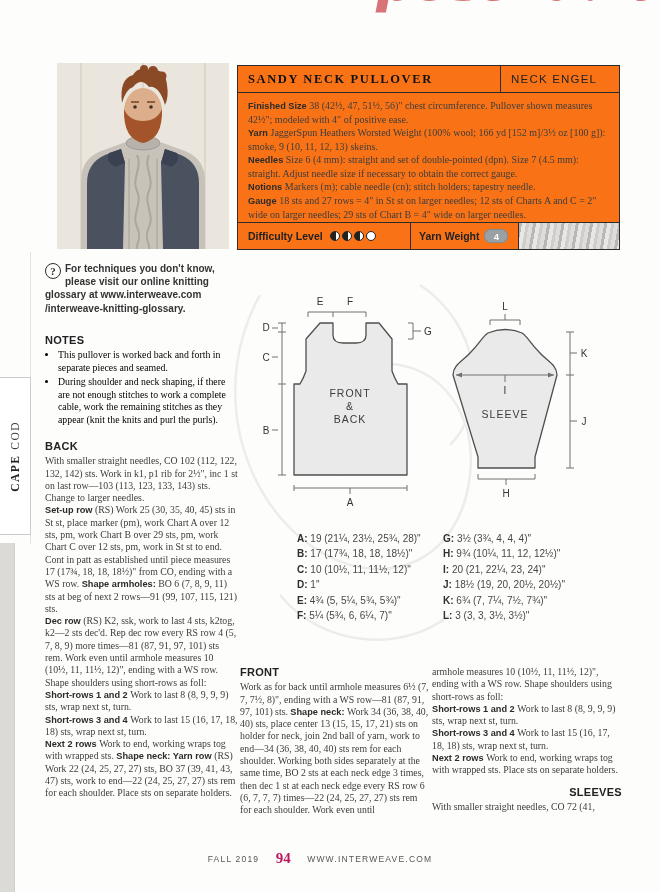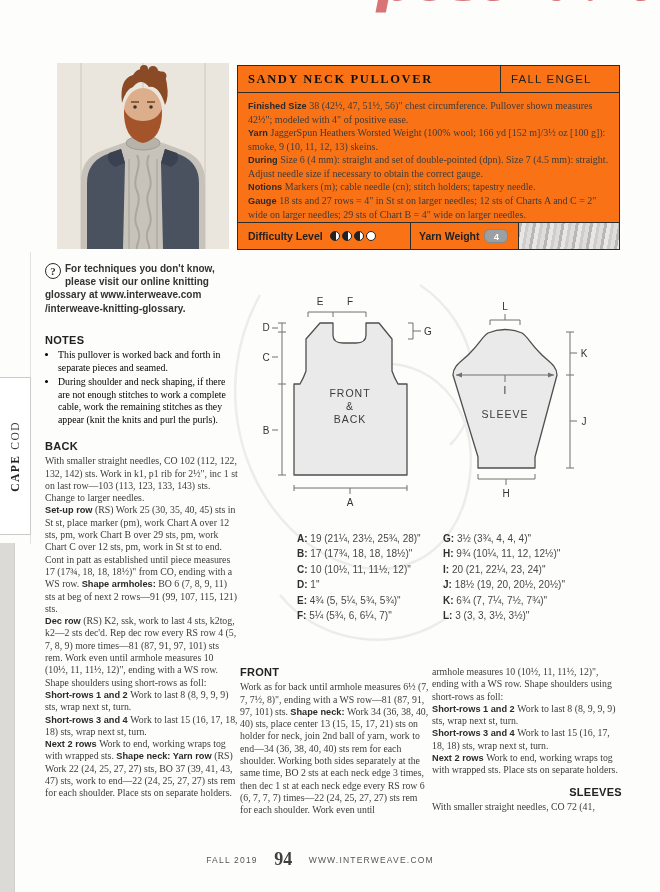--- a/index.html
+++ b/index.html
@@ -67,21 +67,21 @@
   .schem-label { font-family:"Liberation Sans",sans-serif; font-size:10.5px; letter-spacing:1px; fill:#3c3c3c; }
 
   .measures { position:absolute; font-size:10px; line-height:15.4px; color:#474747; }
   .measures-left  { left:297px; top:531px; width:150px; }
   .measures-right { left:443px; top:531px; width:178px; }
   .m-key { font-weight:bold; color:#2f2f2f; }
 
   
   .footer { position:absolute; left:130px; top:849px; width:380px; text-align:center; color:#555; z-index:2; }
   .footer .issue, .footer .site { font-size:8.5px; letter-spacing:1.2px; vertical-align:middle; }
-  .footer .pagenum { font-family:"Liberation Serif",serif; font-weight:bold; font-size:18px; color:#404040; margin:0 12px; vertical-align:middle; }
+  .footer .pagenum { font-family:"Liberation Serif",serif; font-weight:bold; font-size:15px; color:#be185d; margin:0 12px; vertical-align:middle; }
 
   .watermark { position:absolute; right:-8px; bottom:-14px; font-family:"DejaVu Serif",serif; font-style:italic; font-weight:bold;
     font-size:60px; letter-spacing:-3px; color:#d5686c; z-index:10; opacity:.92; white-space:nowrap; }
 
   .bg-swirl { position:absolute; left:220px; top:265px; z-index:0; pointer-events:none; }
   .layer { position:relative; z-index:1; }
 </style>
 </head>
 <body>
 
@@ -133,26 +133,26 @@
         <circle cx="105" cy="13" r="4.5" fill="#8a4a26"></circle>
         <circle cx="87" cy="6" r="4" fill="#8a4a26"></circle>
       <circle cx="78" cy="44" r="1.8" fill="#3c3328"></circle>
         <circle cx="94" cy="44" r="1.8" fill="#3c3328"></circle>
       <path d="M74,39 L82,39 M90,39 L98,39" stroke="#6e4522" stroke-width="1.6"></path>
     </svg>
 
     <div class="spec-box">
       <div class="title-row">
         <div class="title-cell">SANDY NECK PULLOVER</div>
-        <div class="designer-cell">FALL ENGEL</div>
+        <div class="designer-cell">NECK ENGEL</div>
       </div>
       <div class="specs">
           <p class="para"><span class="seg-b">Finished Size </span><span class="seg-r">38 (42½, 47, 51½, 56)" chest circumference. Pullover shown measures 42½"; modeled with 4" of positive ease.</span></p>
           <p class="para"><span class="seg-b">Yarn </span><span class="seg-r">JaggerSpun Heathers Worsted Weight (100% wool; 166 yd [152 m]/3½ oz [100 g]): smoke, 9 (10, 11, 12, 13) skeins.</span></p>
-          <p class="para"><span class="seg-b">During </span><span class="seg-r">Size 6 (4 mm): straight and set of double-pointed (dpn). Size 7 (4.5 mm): straight. Adjust needle size if necessary to obtain the correct gauge.</span></p>
+          <p class="para"><span class="seg-b">Needles </span><span class="seg-r">Size 6 (4 mm): straight and set of double-pointed (dpn). Size 7 (4.5 mm): straight. Adjust needle size if necessary to obtain the correct gauge.</span></p>
           <p class="para"><span class="seg-b">Notions </span><span class="seg-r">Markers (m); cable needle (cn); stitch holders; tapestry needle.</span></p>
           <p class="para"><span class="seg-b">Gauge </span><span class="seg-r">18 sts and 27 rows = 4" in St st on larger needles; 12 sts of Charts A and C = 2" wide on larger needles; 29 sts of Chart B = 4" wide on larger needles.</span></p>
         </div>
       <div class="bottom-bar">
         <div class="diff-cell">
           <span class="diff-label">Difficulty Level</span>
           <span><span class="dot filled"></span><span class="dot filled"></span><span class="dot filled"></span><span class="dot"></span></span>
         </div>
         <div class="yw-cell">
           <span class="yw-label">Yarn Weight</span>

